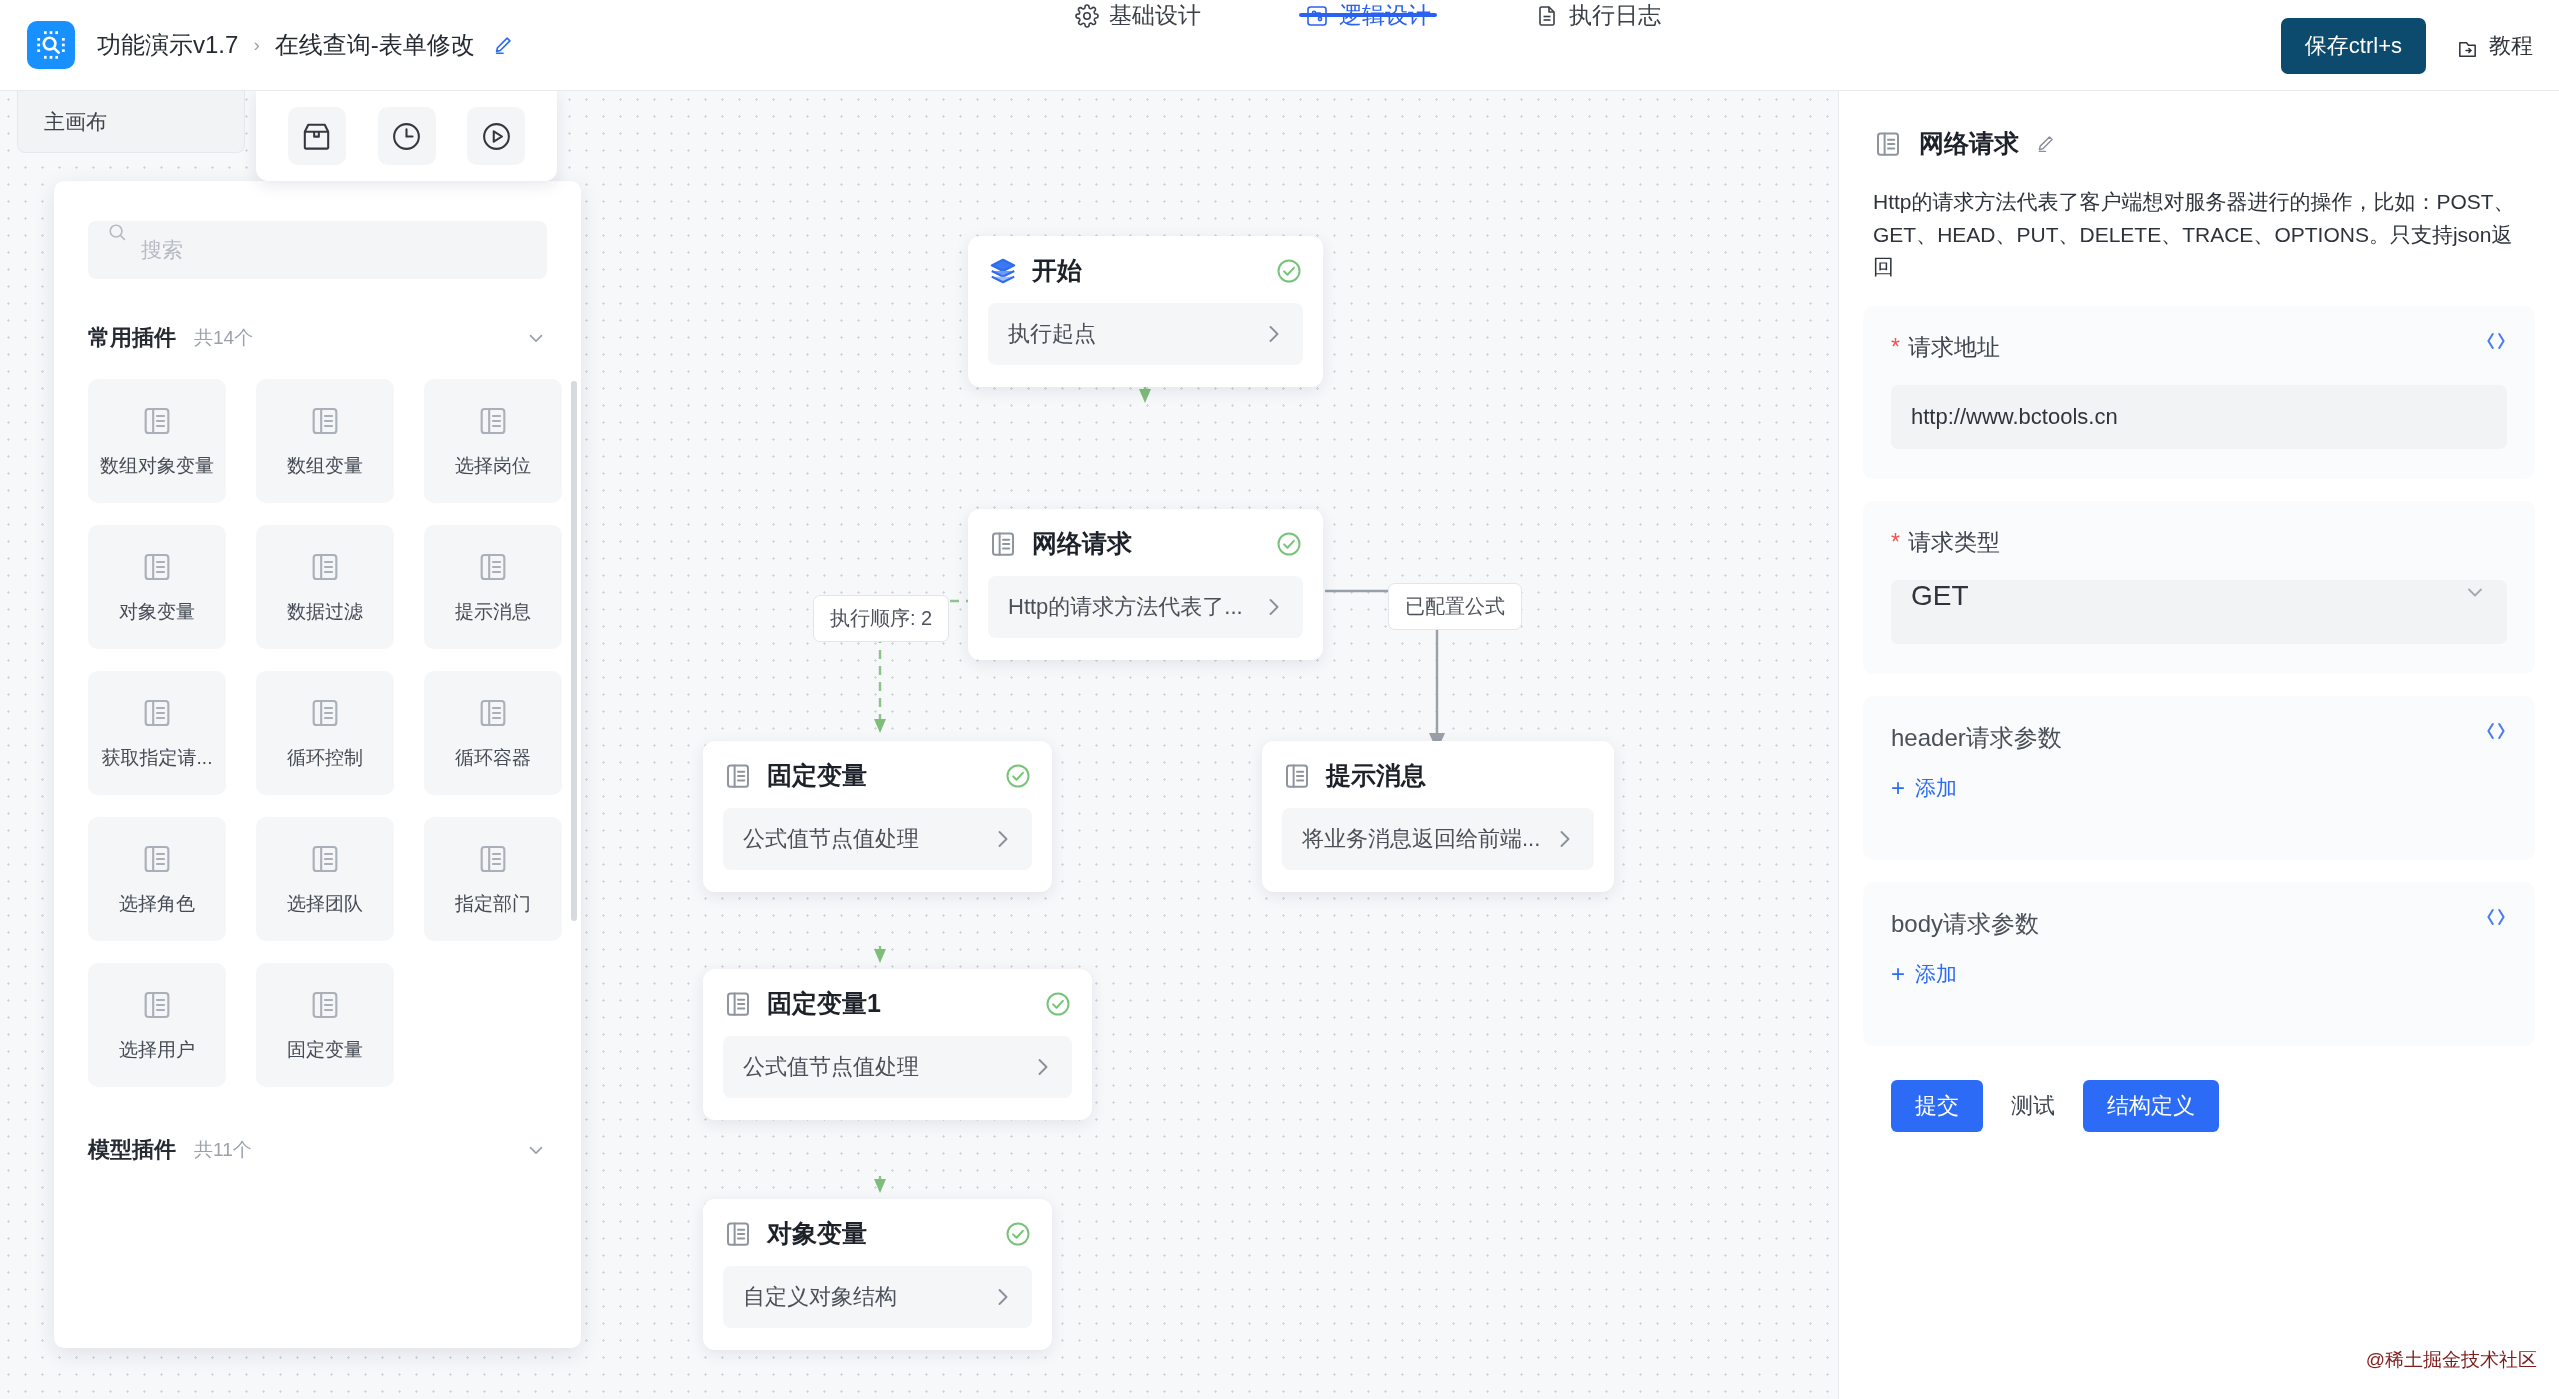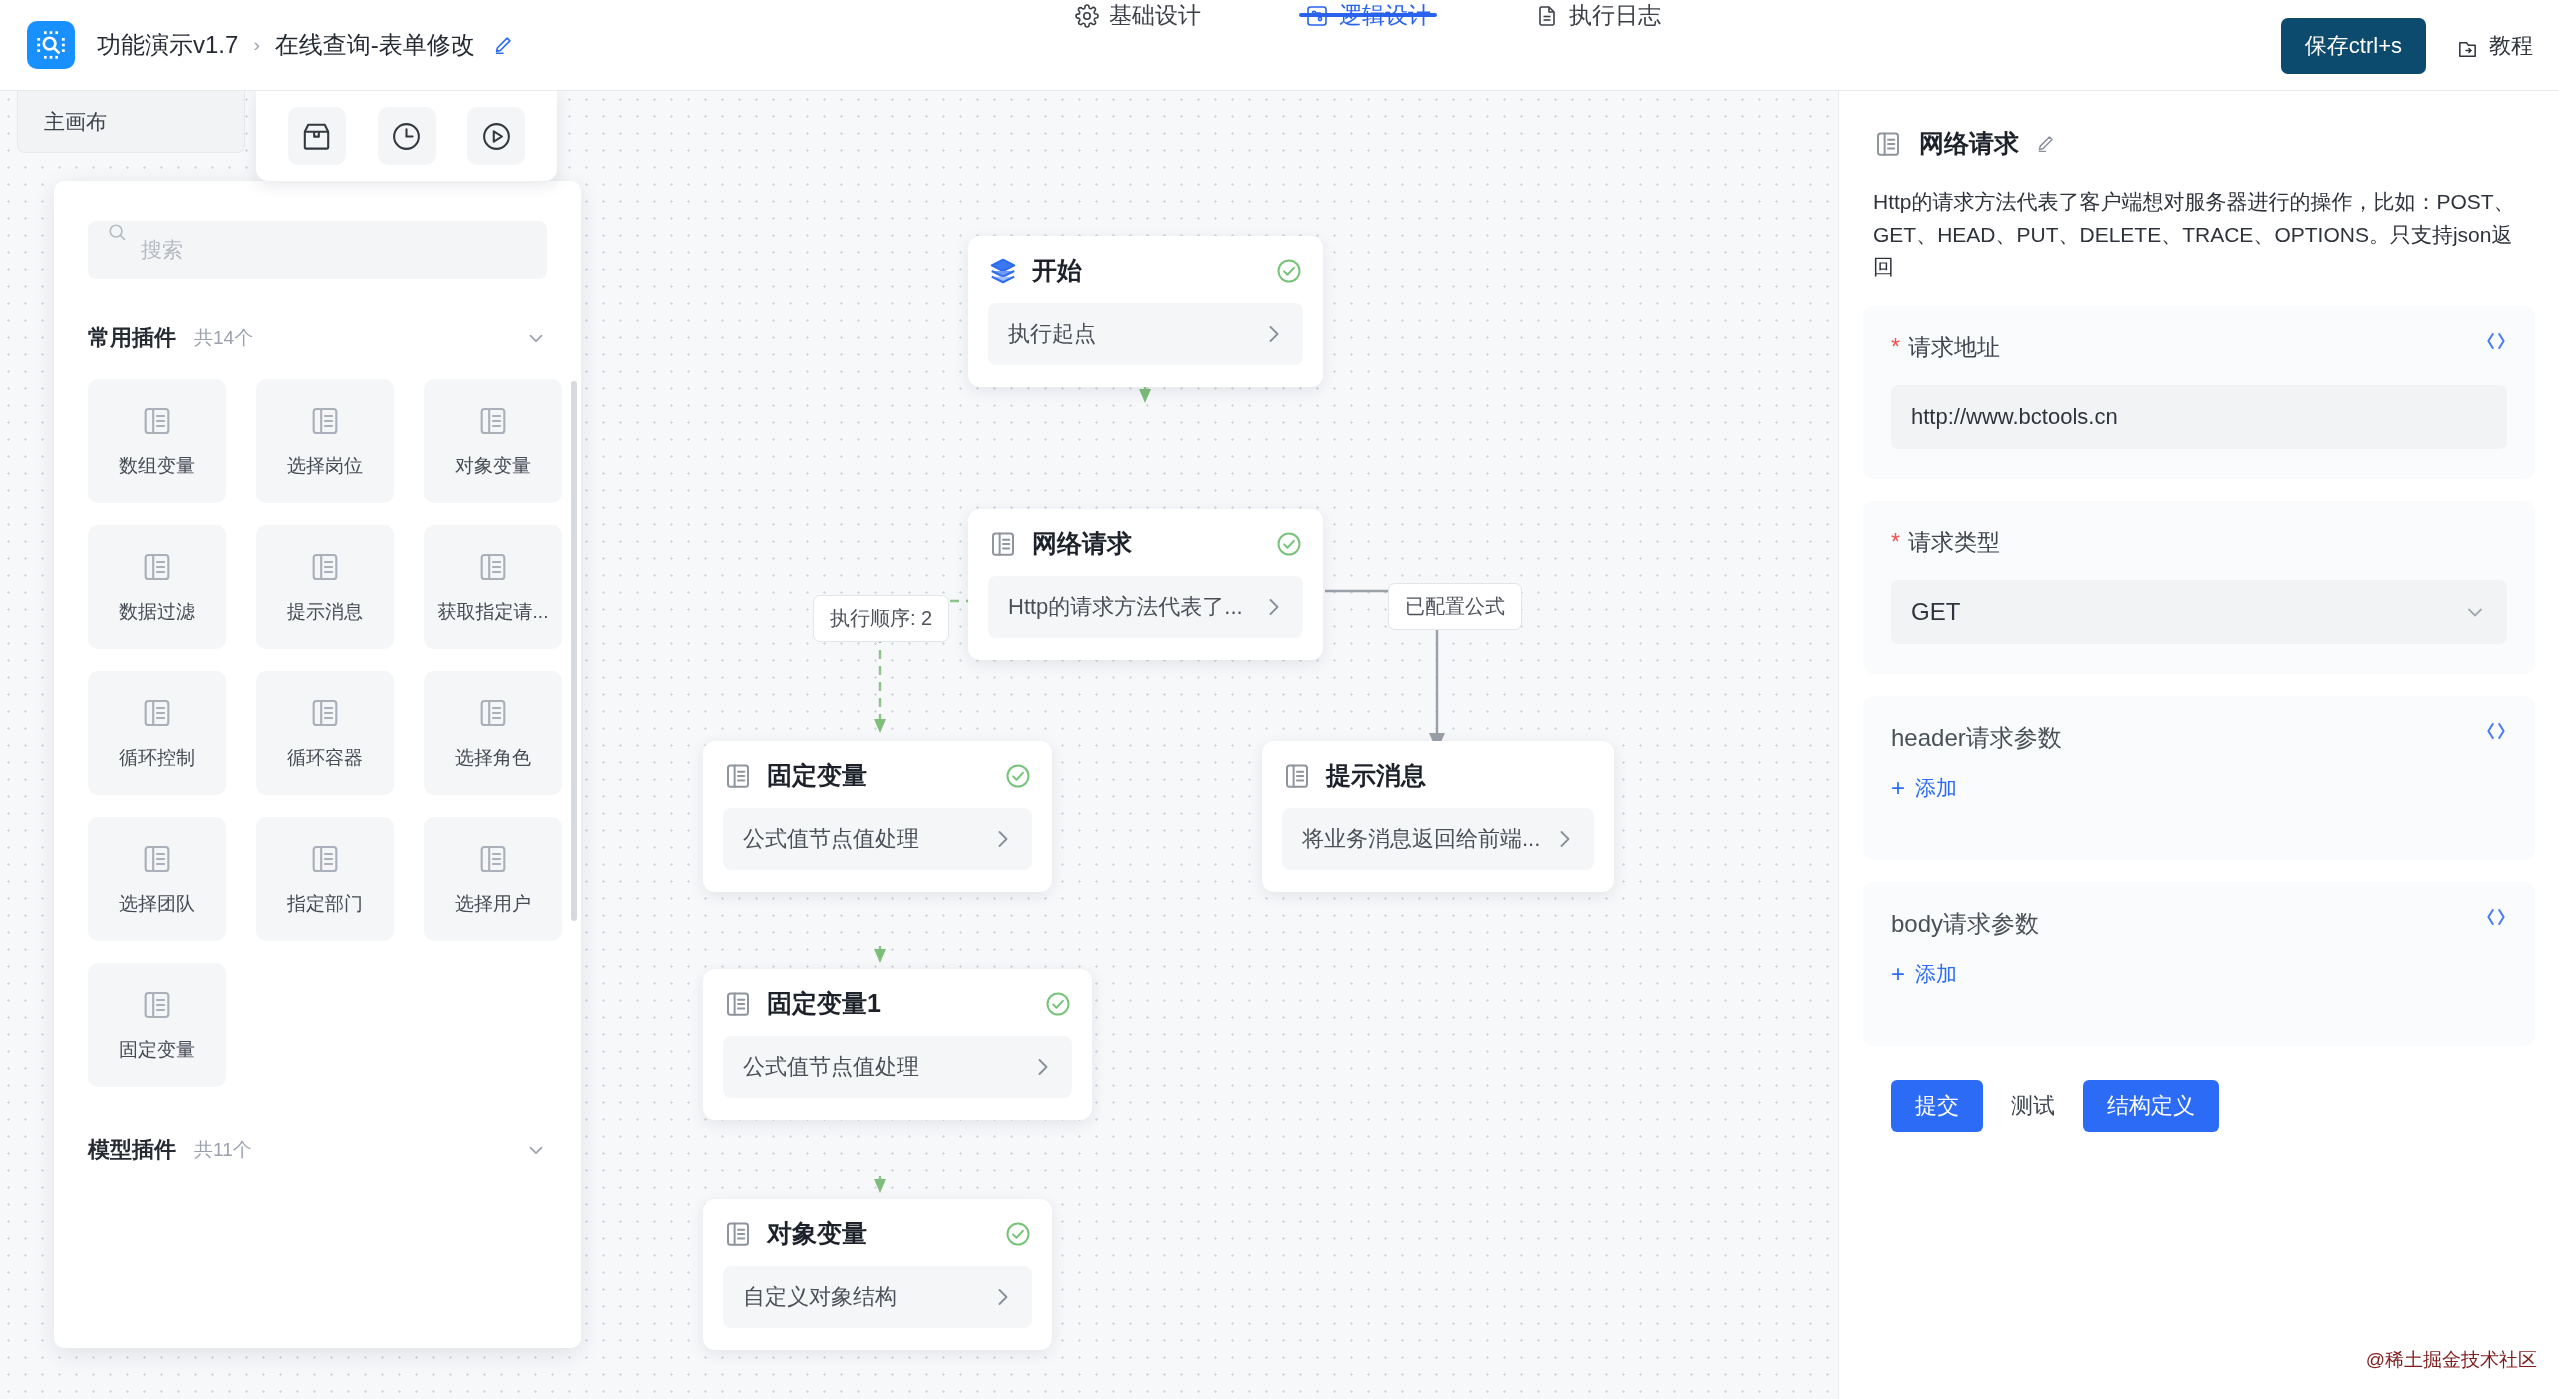--- a/index.html
+++ b/index.html
@@ -187,22 +187,22 @@
   .rp-req { color: #f05252; margin-right: 8px; font-size: 23px; }
   .rp-code-ic { position: absolute; right: 26px; top: 22px; display: flex; cursor: pointer; }
   .rp-code-ic svg { width: 26px; height: 26px; display: block; }
   .rp-input {
     margin-top: 22px; height: 64px; background: #f2f3f5; border-radius: 7px;
     display: flex; align-items: center; padding: 0 20px;
     font-size: 22px; color: #2f343c;
   }
   .rp-select {
     margin-top: 22px; height: 64px; background: #f2f3f5; border-radius: 7px;
-    display: flex; align-items: center; padding: 0 20px;
-    font-size: 24px; color: #2f343c; cursor: pointer;
+    display: flex; padding: 0 20px;
+    font-size: 28px; color: #2f343c; cursor: pointer;
   }
   .rp-select .sel-chev { margin-left: auto; display: flex; }
   .rp-select .sel-chev svg { width: 24px; height: 24px; display: block; }
   .rp-sec-title { font-size: 24px; color: #4a5058; }
   .rp-add {
     margin-top: 20px; display: inline-flex; align-items: center; gap: 10px;
     color: #2b6bf5; font-size: 21px; cursor: pointer;
   }
   .rp-add .plus { font-size: 24px; line-height: 1; }
   .rp-actions { display: flex; align-items: center; gap: 4px; padding: 34px 34px 0 52px; }
@@ -548,20 +548,32 @@
         <div class="pp-item">
           <span>
               <svg viewBox="0 0 24 24" fill="none" stroke="#aab0b9" stroke-width="1.5" stroke-linecap="round">
                 <rect x="4" y="3.5" width="16" height="17" rx="2"></rect>
                 <line x1="9.3" y1="3.5" x2="9.3" y2="20.5"></line>
                 <line x1="12" y1="8.5" x2="17" y2="8.5"></line>
                 <line x1="12" y1="12" x2="17" y2="12"></line>
                 <line x1="12" y1="15.5" x2="17" y2="15.5"></line>
               </svg>
             </span>
+          <span class="pp-item-label">数组对象变量</span>
+        </div>
+        <div class="pp-item">
+          <span>
+              <svg viewBox="0 0 24 24" fill="none" stroke="#aab0b9" stroke-width="1.5" stroke-linecap="round">
+                <rect x="4" y="3.5" width="16" height="17" rx="2"></rect>
+                <line x1="9.3" y1="3.5" x2="9.3" y2="20.5"></line>
+                <line x1="12" y1="8.5" x2="17" y2="8.5"></line>
+                <line x1="12" y1="12" x2="17" y2="12"></line>
+                <line x1="12" y1="15.5" x2="17" y2="15.5"></line>
+              </svg>
+            </span>
           <span class="pp-item-label">数组变量</span>
         </div>
         <div class="pp-item">
           <span>
               <svg viewBox="0 0 24 24" fill="none" stroke="#aab0b9" stroke-width="1.5" stroke-linecap="round">
                 <rect x="4" y="3.5" width="16" height="17" rx="2"></rect>
                 <line x1="9.3" y1="3.5" x2="9.3" y2="20.5"></line>
                 <line x1="12" y1="8.5" x2="17" y2="8.5"></line>
                 <line x1="12" y1="12" x2="17" y2="12"></line>
                 <line x1="12" y1="15.5" x2="17" y2="15.5"></line>

